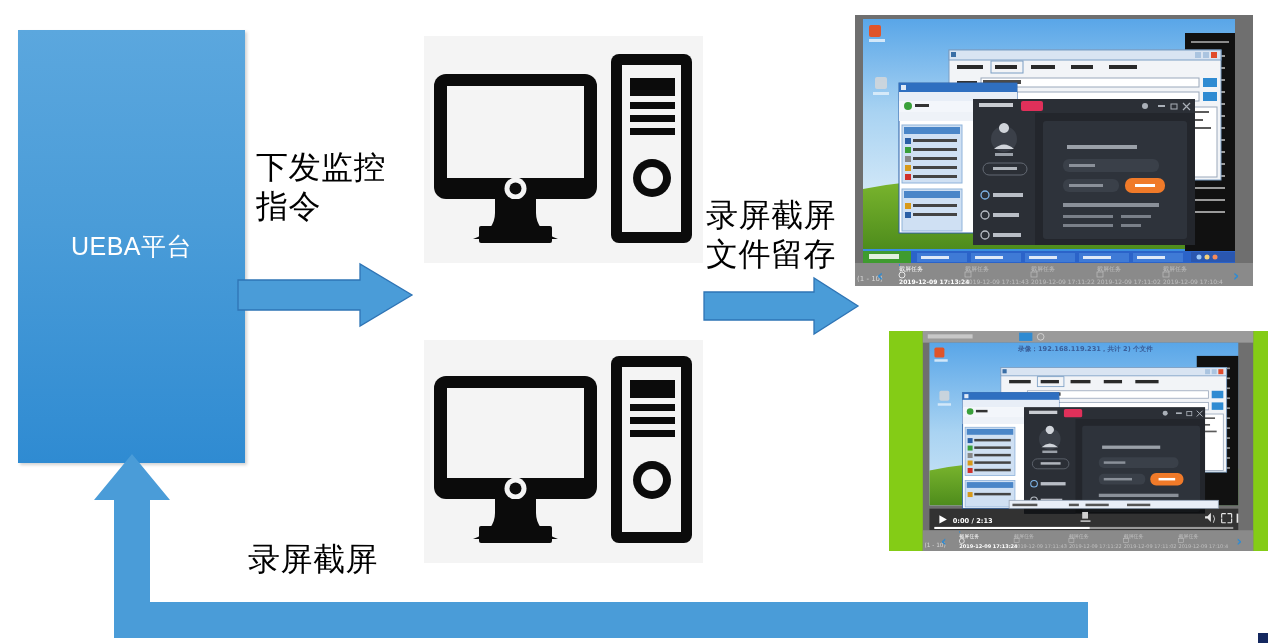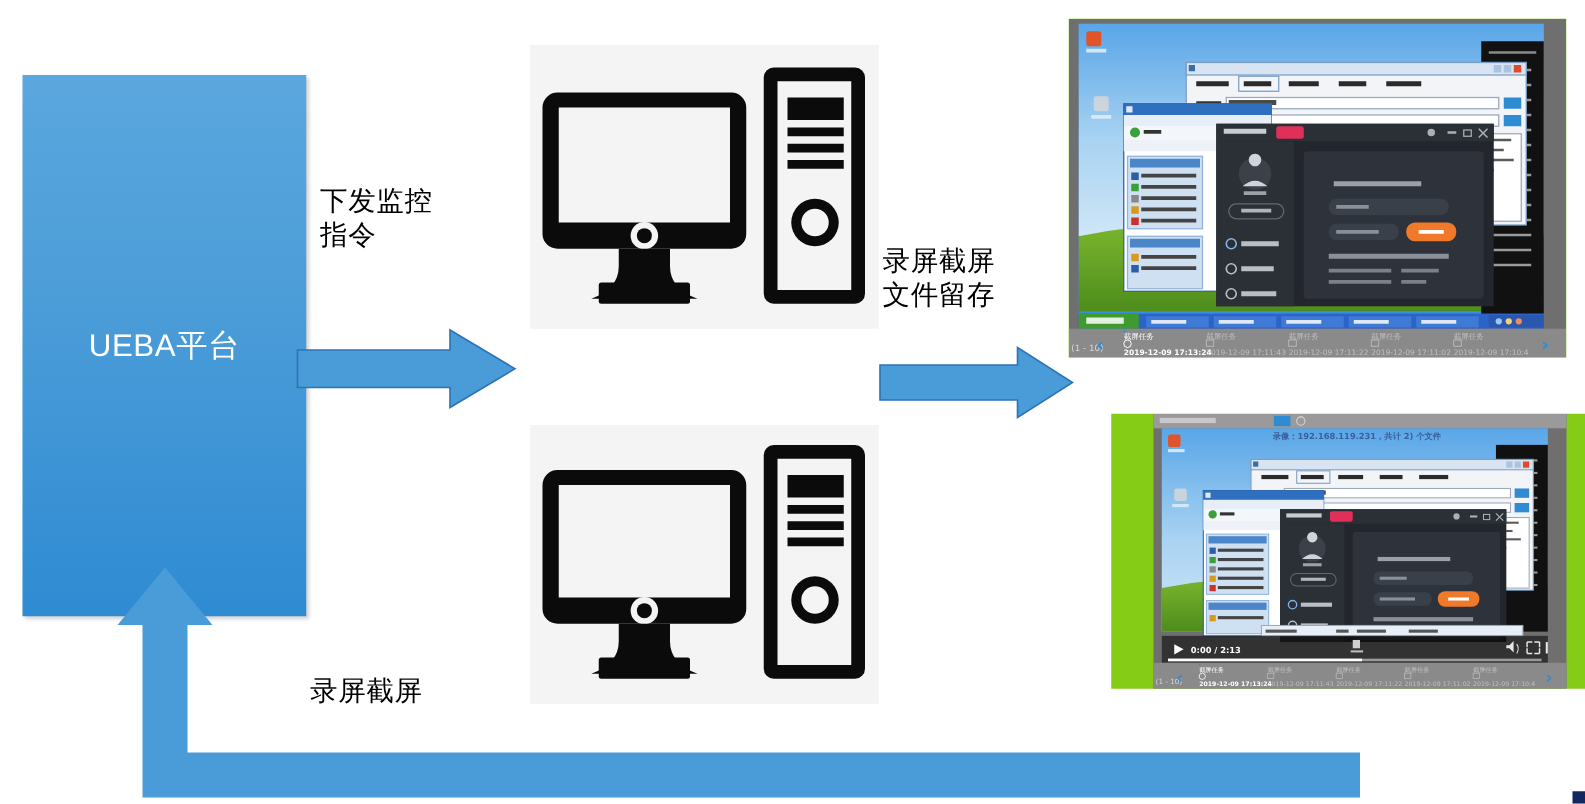--- a/index.html
+++ b/index.html
@@ -20,37 +20,36 @@
     position: absolute;
     left: 18px;
     top: 30px;
     width: 227px;
     height: 433px;
     background: linear-gradient(180deg, #5ba7de 0%, #4a9cd8 45%, #2f8bd2 100%);
     box-shadow: 2px 2px 3px rgba(0,0,0,0.18);
     display: flex;
     align-items: center;
     justify-content: center;
-    margin-top: 30px;
   }
   #ueba-label {
     color: #ffffff;
     font-size: 25px;
     letter-spacing: 0.5px;
     white-space: nowrap;
   }
 
   
   .arrow-svg { position: absolute; overflow: visible; }
 
   
   .caption {
     position: absolute;
     color: #000000;
-    font-size: 22px;
+    font-size: 32px;
     line-height: 1.22;
     white-space: pre-line;
     letter-spacing: 0.5px;
   }
   #cap-dispatch { left: 256px; top: 148px; }
   #cap-record   { left: 706px; top: 196px; font-family: Liberation Serif, serif; }
   #cap-report   { left: 248px; top: 540px; }
 
   
   .computer-tile {

